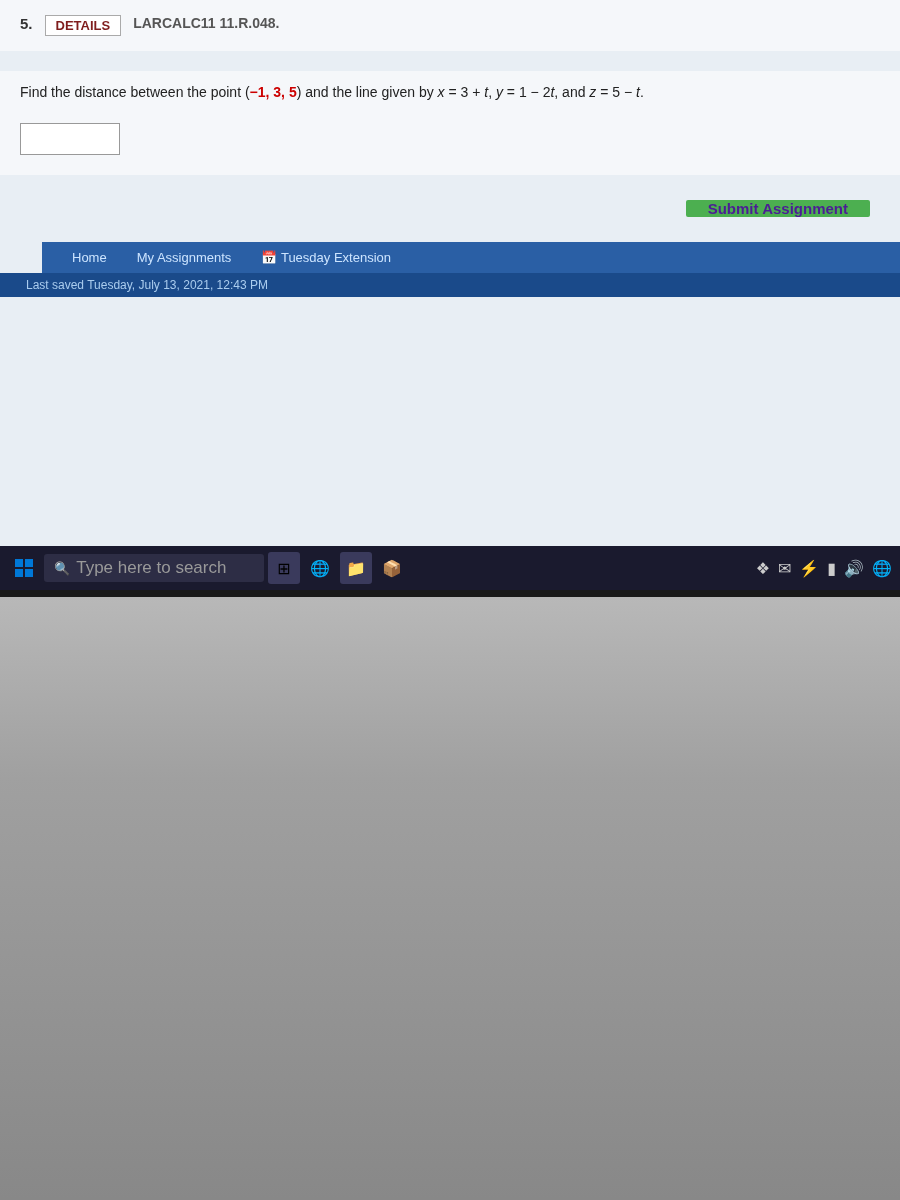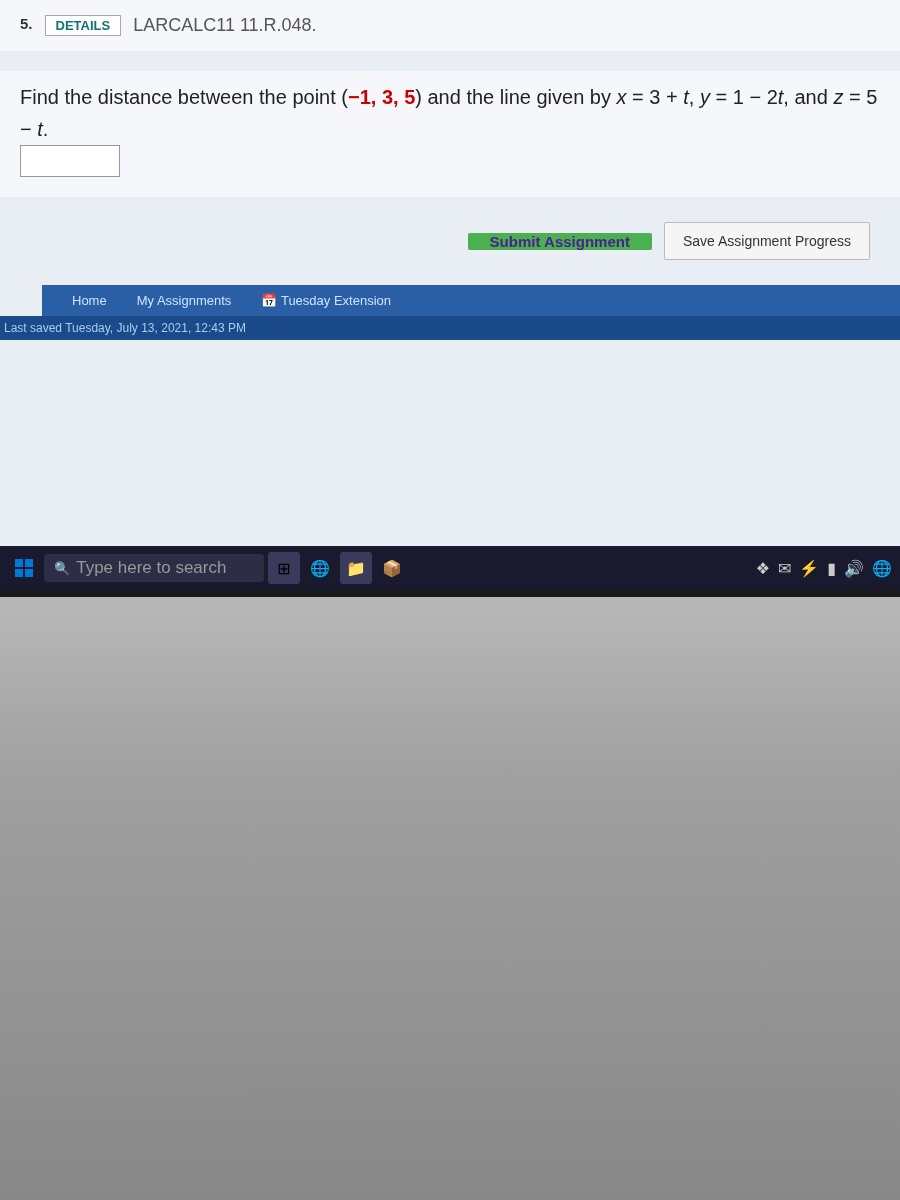--- a/index.html
+++ b/index.html
@@ -38,39 +38,40 @@
       font-size: 15px;
       color: #333;
       white-space: nowrap;
     }
 
     .question-detail-badge {
       background: #fff;
       border: 1px solid #aaa;
       padding: 2px 10px;
       font-size: 13px;
-      color: #0f766e;
+      color: #7f1d1d;
       font-weight: bold;
       white-space: nowrap;
     }
 
     .question-ref {
-      font-size: 18px;
+      font-size: 14px;
       color: #555;
-      font-weight: normal;
+      font-weight: bold;
     }
 
     .question-body {
       padding: 10px 20px 20px 20px;
       background: #f5f7fa;
     }
 
     .question-text {
-      font-size: 20px;
+      font-size: 14px;
       color: #222;
+      margin-bottom: 20px;
       line-height: 1.6;
     }
 
     .question-text .highlight-red {
       color: #cc0000;
       font-weight: bold;
     }
 
     .answer-box {
       width: 100px;
@@ -124,21 +125,21 @@
     .nav-link {
       color: #cce4ff;
       font-size: 13px;
       cursor: pointer;
       text-decoration: none;
     }
 
     
     .status-bar {
       background: #1a4a8a;
-      padding: 5px 4px;
+      padding: 5px 26px;
       color: #aaccee;
       font-size: 12px;
     }
 
     
     .taskbar {
       position: absolute;
       bottom: 610px;
       left: 0;
       width: 900px;
@@ -259,21 +260,20 @@
   <div class="question-body">
     <div class="question-text">
       Find the distance between the point (<span class="highlight-red">−1, 3, 5</span>) and the line given by
       <i>x</i> = 3 + <i>t</i>, <i>y</i> = 1 − 2<i>t</i>, and <i>z</i> = 5 − <i>t</i>.
     </div>
     <input class="answer-box" type="text" value="" style="">
   </div>
 
   <div class="buttons-row">
     <button class="btn-submit">Submit Assignment</button>
-    <button class="btn-save">Save Assignment Progress</button>
   </div>
 
   <div class="nav-bar">
     <a class="nav-link">Home</a>
     <a class="nav-link">My Assignments</a>
     <a class="nav-link">
       <span>📅</span>
       <span>Tuesday Extension</span>
     </a>
   </div>

